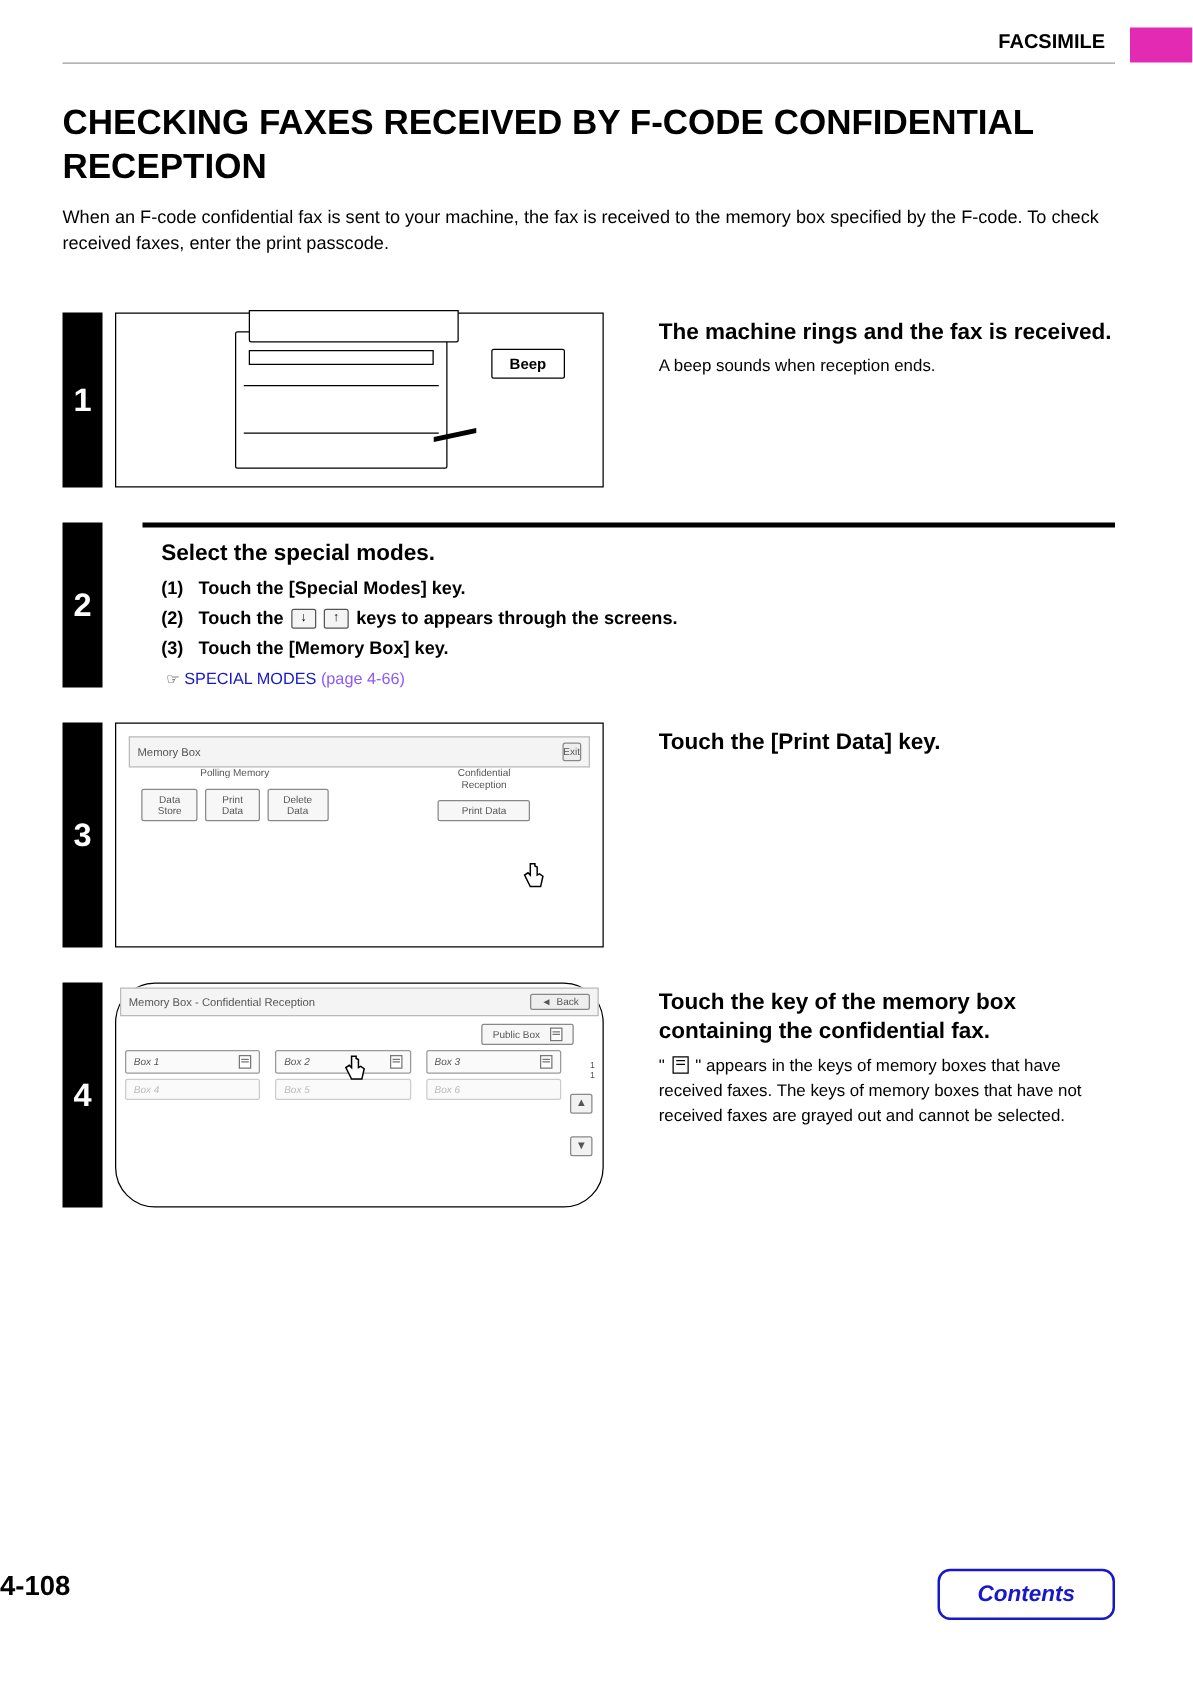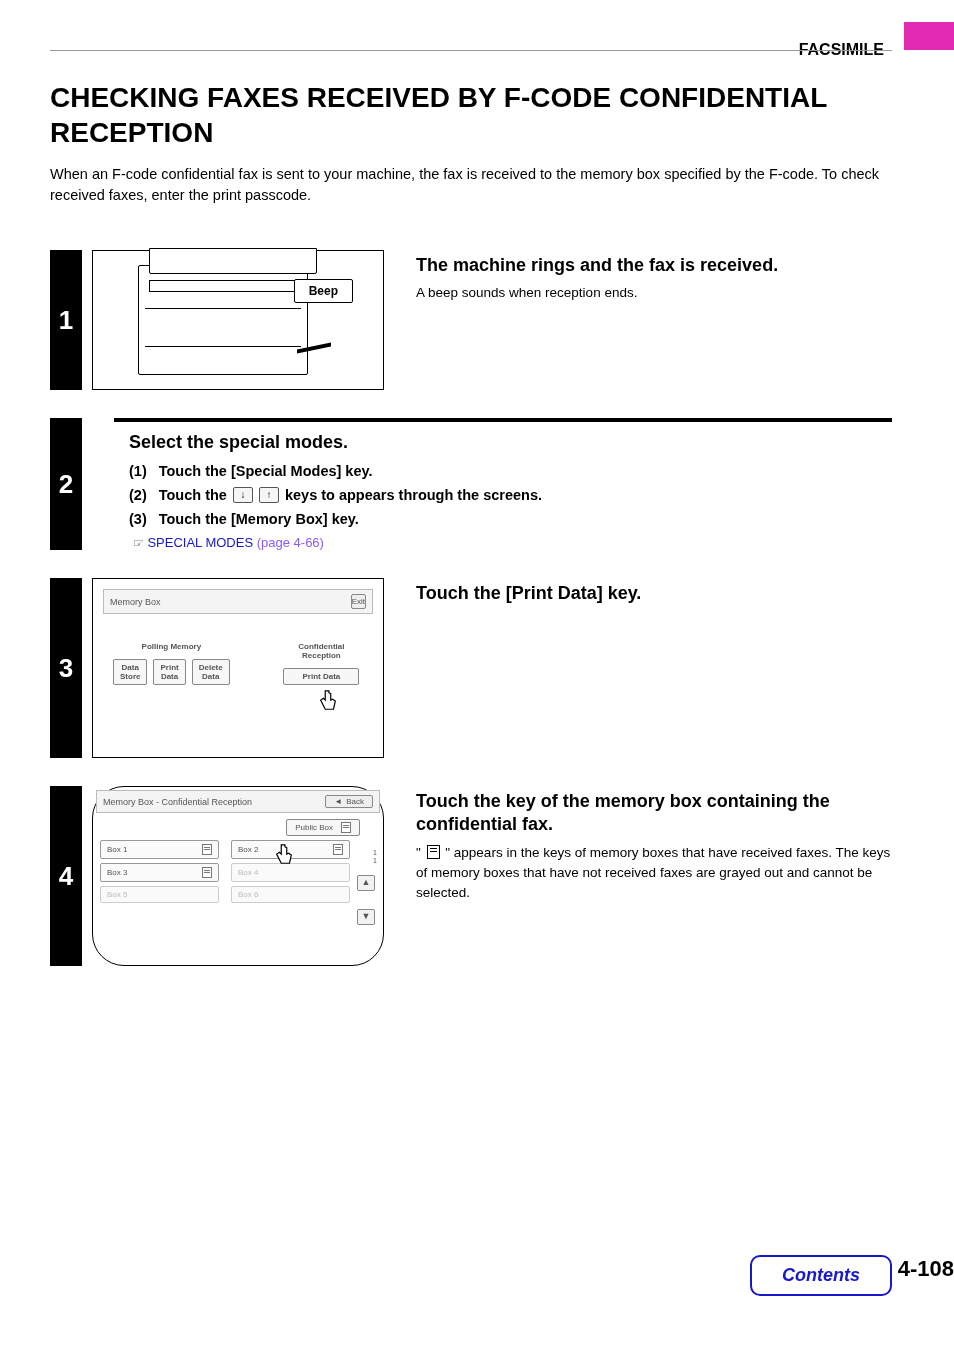--- a/index.html
+++ b/index.html
@@ -12,21 +12,21 @@
     color: #000;
   }
   .top-bar {
     position: absolute;
     top: 22px; right: 0;
     width: 50px; height: 28px;
     background: #e22ab3;
   }
   .header-right {
     position: absolute;
-    top: 41px; right: 70px;
+    top: 25px; right: 70px;
     font-weight: bold;
     font-size: 16px;
   }
   .hr-top {
     position: absolute;
     top: 50px; left: 50px; right: 62px;
     border-top: 1px solid #999;
   }
   .content {
     position: absolute;
@@ -50,27 +50,27 @@
     color: #fff;
     font-size: 26px;
     font-weight: bold;
     display: flex;
     align-items: center;
     justify-content: center;
   }
   .step-body { flex: 1; display: flex; gap: 32px; }
   .step-body.col { flex-direction: column; gap: 0; padding-left: 33px; }
   .step-fig {
-    width: 292px;
+    width: 391px;
     border: 1.5px solid #000;
     background: #fff;
     position: relative;
     margin-left: 10px;
   }
-  .step-txt { flex: 1; padding-top: 4px; }
+  .step-txt { flex: 1; padding-top: 4px; margin-left: 12px; }
   .step-txt h2 { font-size: 18px; font-weight: bold; margin-bottom: 6px; line-height: 1.3; }
   .step-txt p { font-size: 13.5px; line-height: 1.5; }
   .full-hr { border-top: 4px solid #000; margin-left: -1px; margin-bottom: 10px; }
   .step2-content { padding-left: 14px; }
   .step2-content h2 { font-size: 18px; font-weight: bold; margin-bottom: 10px; }
   .step2-content li { font-size: 14.5px; font-weight: bold; list-style: none; margin-bottom: 8px; display:flex; align-items:center; gap:6px;}
   .step2-content li span.n { margin-right: 6px; }
   .link-row { font-size: 13px; margin-top: 4px; padding-left: 4px;}
   .link-row .hand { font-size: 12px; }
   .link { color: #1818c9; }
@@ -109,56 +109,56 @@
   .pline1, .pline2 {
     position:absolute; left:6px; right:6px; border-top:1.5px solid #000;
   }
   .pline1 { top: 42px; } .pline2 { top: 80px; }
   .tray { position:absolute; right:-24px; bottom:24px; width:34px; height:4px; background:#000; transform: skewY(-12deg);}
 
   
   .screen3 { height: 180px; padding: 10px; font-size: 9px; color:#555; }
   .scr-header { display:flex; justify-content:space-between; align-items:center; border:1px solid #bbb; padding:4px 6px; background:#f4f4f4; font-size:9px;}
   .scr-btn { border:1px solid #888; border-radius:2px; padding:2px 0; background:#eee; font-size:8px; }
-  .cols-inner { display:flex; gap:50px; margin-top: 28px; padding: 0 10px; font-weight: bold;}
+  .cols-inner { display:flex; gap:50px; padding: 0 10px;}
   .col-inner { flex:1; text-align:center; font-size:8px; }
   .btn-row { display:flex; gap:6px; margin-top:8px; justify-content:center;}
   .m-btn { border:1px solid #888; border-radius:2px; padding:3px 6px; background:#f7f7f7; font-size:8px; }
   .m-btn.single { padding: 3px 18px; }
   .cursor {
     position:absolute; width:22px; height:24px; pointer-events:none;
   }
   .cursor svg { width:100%; height:100%; }
   .cur3 { bottom: 44px; right: 44px; }
 
   
   .screen4 { height: 180px; padding: 3px; font-size: 9px; color:#555; position:relative;border-radius:32px;}
   .row-pub { display:flex; justify-content:flex-end; margin:6px 20px 4px 0;}
-  .box-grid { display:grid; grid-template-columns: 1fr 1fr; gap:4px 12px; padding: 0 30px 0 4px;}
+  .box-grid { display:grid; grid-template-columns: 1fr 1fr 1fr; gap:4px 12px; padding: 0 30px 0 4px; font-style: italic;}
   .box-key { border:1px solid #999; border-radius:2px; padding:3px 6px; background:#fafafa; font-size:8px; display:flex; justify-content:space-between; align-items:center;}
   .box-key.gray { color:#bbb; border-color:#ccc; }
   .doc-icon { width:10px; height:11px; border:1px solid #777; position:relative; background:#fff;}
   .doc-icon:before{content:"";position:absolute;top:2px;left:1px;right:1px;border-top:1px solid #777;}
   .doc-icon:after{content:"";position:absolute;top:4px;left:1px;right:1px;border-top:1px solid #777;}
   .vbtns { position:absolute; right:8px; top:88px; display:flex; flex-direction:column; gap:18px;}
   .vbtn { width:18px; height:16px; border:1px solid #888; border-radius:2px; background:#f2f2f2; font-size:9px; text-align:center; line-height:13px;}
   .pgind { position:absolute; right:6px; top:62px; font-size:7px; line-height:1.2;}
   .cur4 { top: 56px; left: 180px; }
   .back-btn { display:flex; align-items:center; gap:4px; border:1px solid #888; border-radius:2px; padding:1px 8px; background:#eee; font-size:8px;}
   .pub-btn { border:1px solid #888; border-radius:2px; padding:2px 8px; background:#f7f7f7; font-size:8px; display:flex; align-items:center; gap:8px;}
 
   .inline-doc-icon {
     display:inline-block; width:13px; height:14px; border:1px solid #000; position:relative; vertical-align:-2px; margin: 0 2px;
   }
   .inline-doc-icon:before{content:"";position:absolute;top:2px;left:2px;right:2px;border-top:1px solid #000;}
   .inline-doc-icon:after{content:"";position:absolute;top:5px;left:2px;right:2px;border-top:1px solid #000;}
 
   .page-num {
     position: absolute; bottom: 68px; left: 0; right: 0;
-    text-align: right; font-size: 22px; font-weight: bold;
+    text-align: left; font-size: 22px; font-weight: bold;
   }
   .contents-btn {
     position: absolute; bottom: 54px; right: 62px;
     border: 2.5px solid #1818c9; border-radius: 10px;
     padding: 8px 30px; color: #1818c9;
     font-weight: bold; font-style: italic; font-size: 18px;
     background: #fff;
   }
 </style>
 </head>

